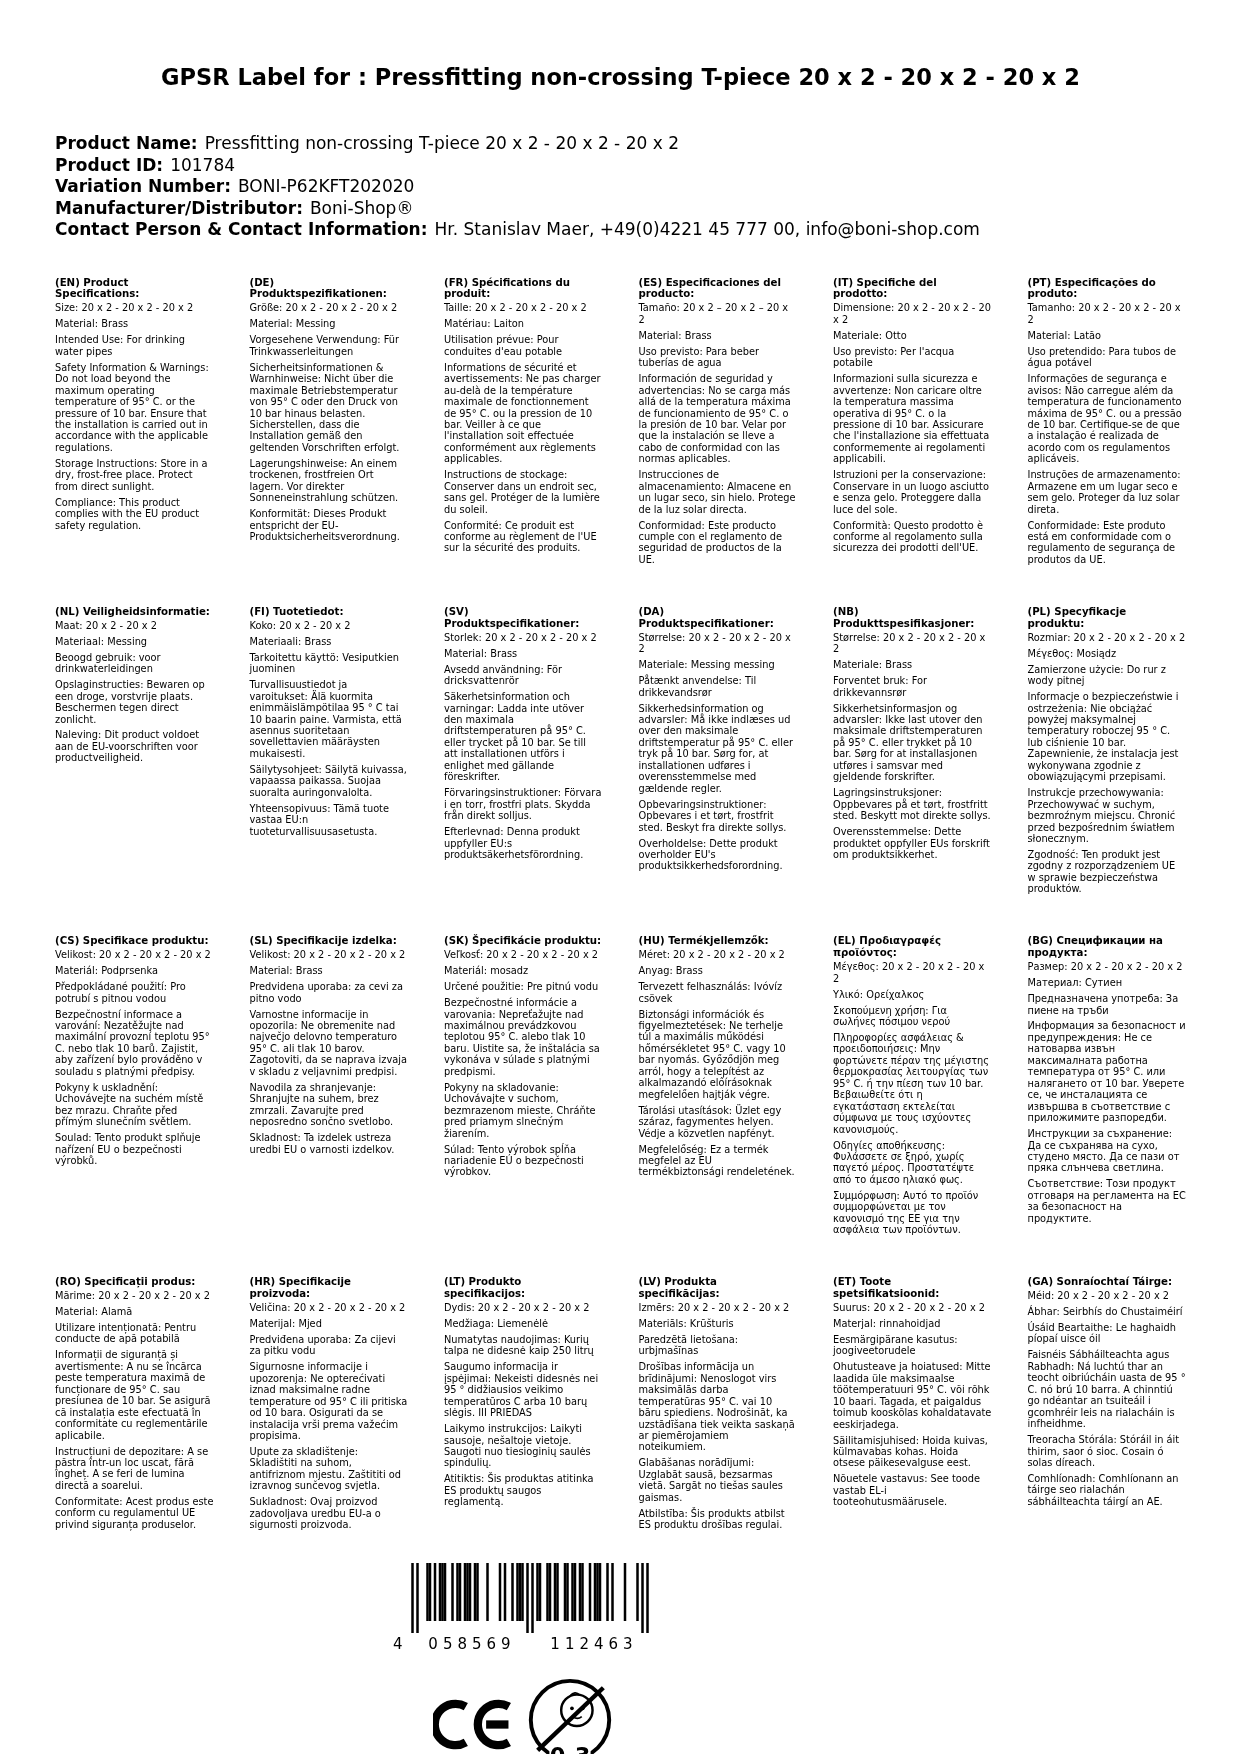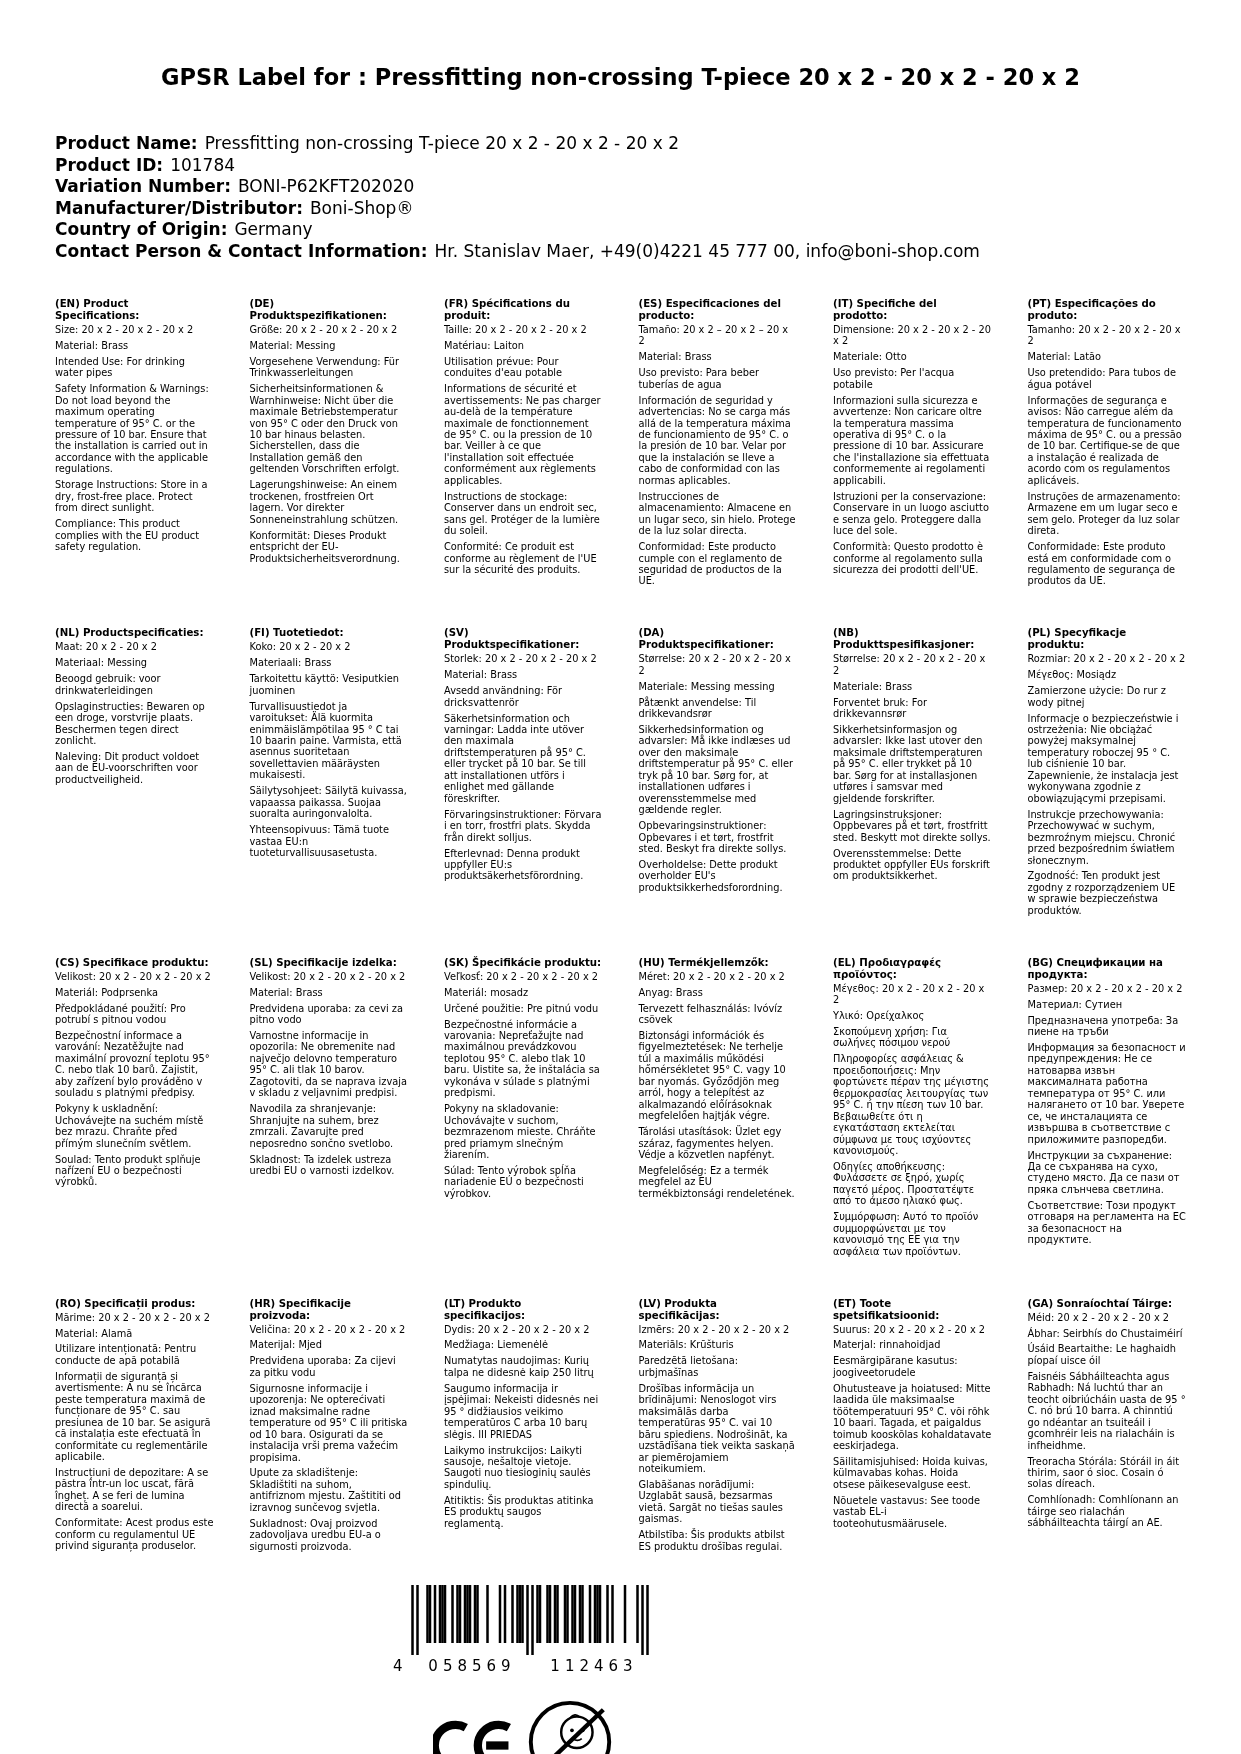--- a/index.html
+++ b/index.html
@@ -28,21 +28,20 @@
 
 <div class="page">
 
   <h1 class="title">GPSR Label for : Pressfitting non-crossing T-piece 20 x 2 - 20 x 2 - 20 x 2</h1>
 
   <div class="product-info" id="product-info">
       <div class="pi-row"><span class="pi-label">Product Name:</span><span class="pi-value">Pressfitting non-crossing T-piece 20 x 2 - 20 x 2 - 20 x 2</span></div>
       <div class="pi-row"><span class="pi-label">Product ID:</span><span class="pi-value">101784</span></div>
       <div class="pi-row"><span class="pi-label">Variation Number:</span><span class="pi-value">BONI-P62KFT202020</span></div>
       <div class="pi-row"><span class="pi-label">Manufacturer/Distributor:</span><span class="pi-value">Boni-Shop®</span></div>
-      <div class="pi-row"><span class="pi-label">Country of Origin:</span><span class="pi-value">Germany</span></div>
       <div class="pi-row"><span class="pi-label">Contact Person &amp; Contact Information:</span><span class="pi-value">Hr. Stanislav Maer, +49(0)4221 45 777 00, info@boni-shop.com</span></div>
     </div>
 
   <div class="lang-grid" id="lang-grid">
       <div class="lang-block">
         <div class="lang-heading">(EN) Product Specifications:</div>
         <p class="lang-para">Size: 20 x 2 - 20 x 2 - 20 x 2</p>
         <p class="lang-para">Material: Brass</p>
         <p class="lang-para">Intended Use: For drinking water pipes</p>
         <p class="lang-para">Safety Information &amp; Warnings: Do not load beyond the maximum operating temperature of 95° C. or the pressure of 10 bar. Ensure that the installation is carried out in accordance with the applicable regulations.</p>
@@ -88,21 +87,21 @@
       <div class="lang-block">
         <div class="lang-heading">(PT) Especificações do produto:</div>
         <p class="lang-para">Tamanho: 20 x 2 - 20 x 2 - 20 x 2</p>
         <p class="lang-para">Material: Latão</p>
         <p class="lang-para">Uso pretendido: Para tubos de água potável</p>
         <p class="lang-para">Informações de segurança e avisos: Não carregue além da temperatura de funcionamento máxima de 95° C. ou a pressão de 10 bar. Certifique-se de que a instalação é realizada de acordo com os regulamentos aplicáveis.</p>
         <p class="lang-para">Instruções de armazenamento: Armazene em um lugar seco e sem gelo. Proteger da luz solar direta.</p>
         <p class="lang-para">Conformidade: Este produto está em conformidade com o regulamento de segurança de produtos da UE.</p>
       </div>
       <div class="lang-block">
-        <div class="lang-heading">(NL) Productspecificaties:</div>
+        <div class="lang-heading">(NL) Veiligheidsinformatie:</div>
         <p class="lang-para">Maat: 20 x 2 - 20 x 2</p>
         <p class="lang-para">Materiaal: Messing</p>
         <p class="lang-para">Beoogd gebruik: voor drinkwaterleidingen</p>
         <p class="lang-para">Opslaginstructies: Bewaren op een droge, vorstvrije plaats. Beschermen tegen direct zonlicht.</p>
         <p class="lang-para">Naleving: Dit product voldoet aan de EU-voorschriften voor productveiligheid.</p>
       </div>
       <div class="lang-block">
         <div class="lang-heading">(FI) Tuotetiedot:</div>
         <p class="lang-para">Koko: 20 x 2 - 20 x 2</p>
         <p class="lang-para">Materiaali: Brass</p>

